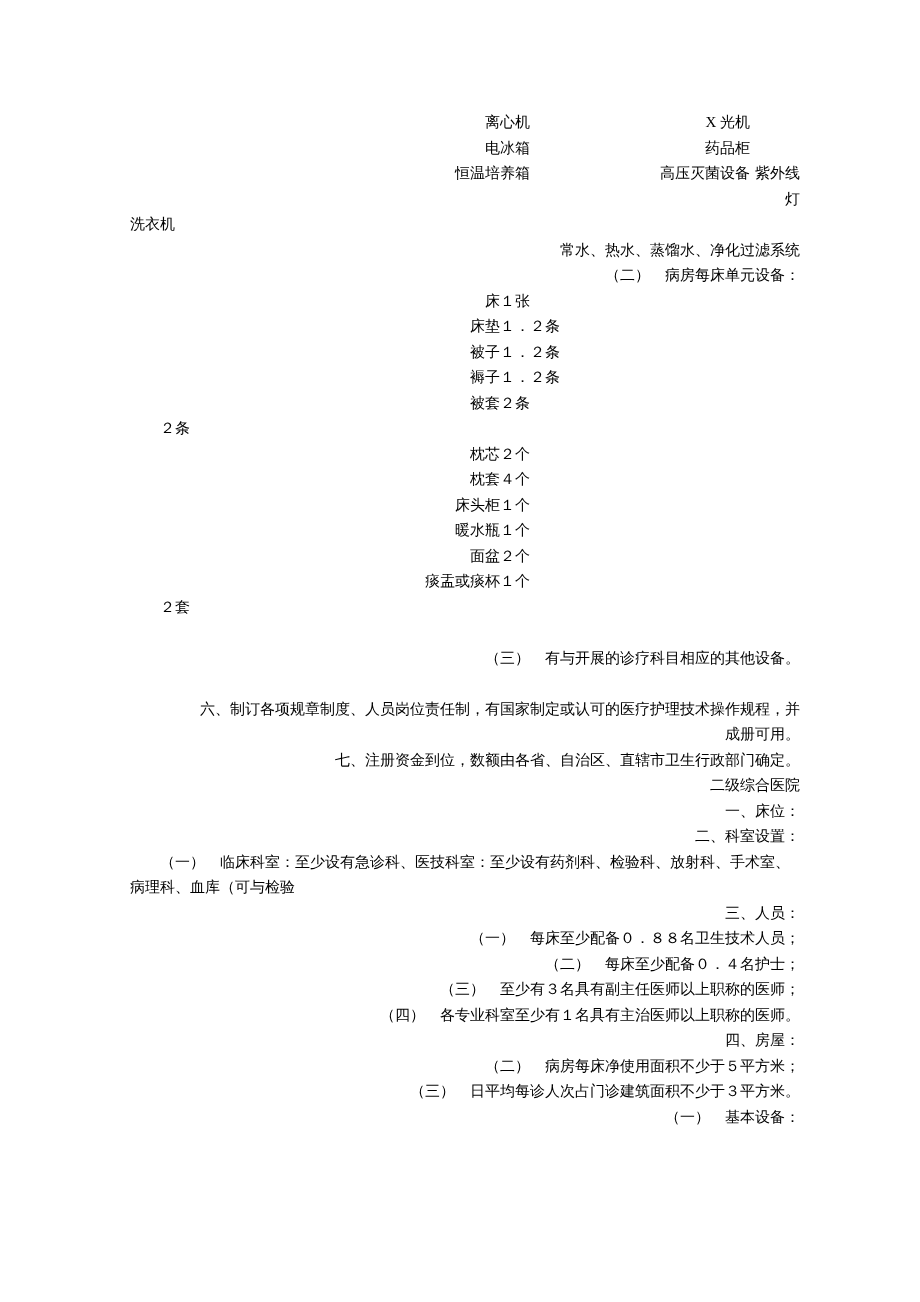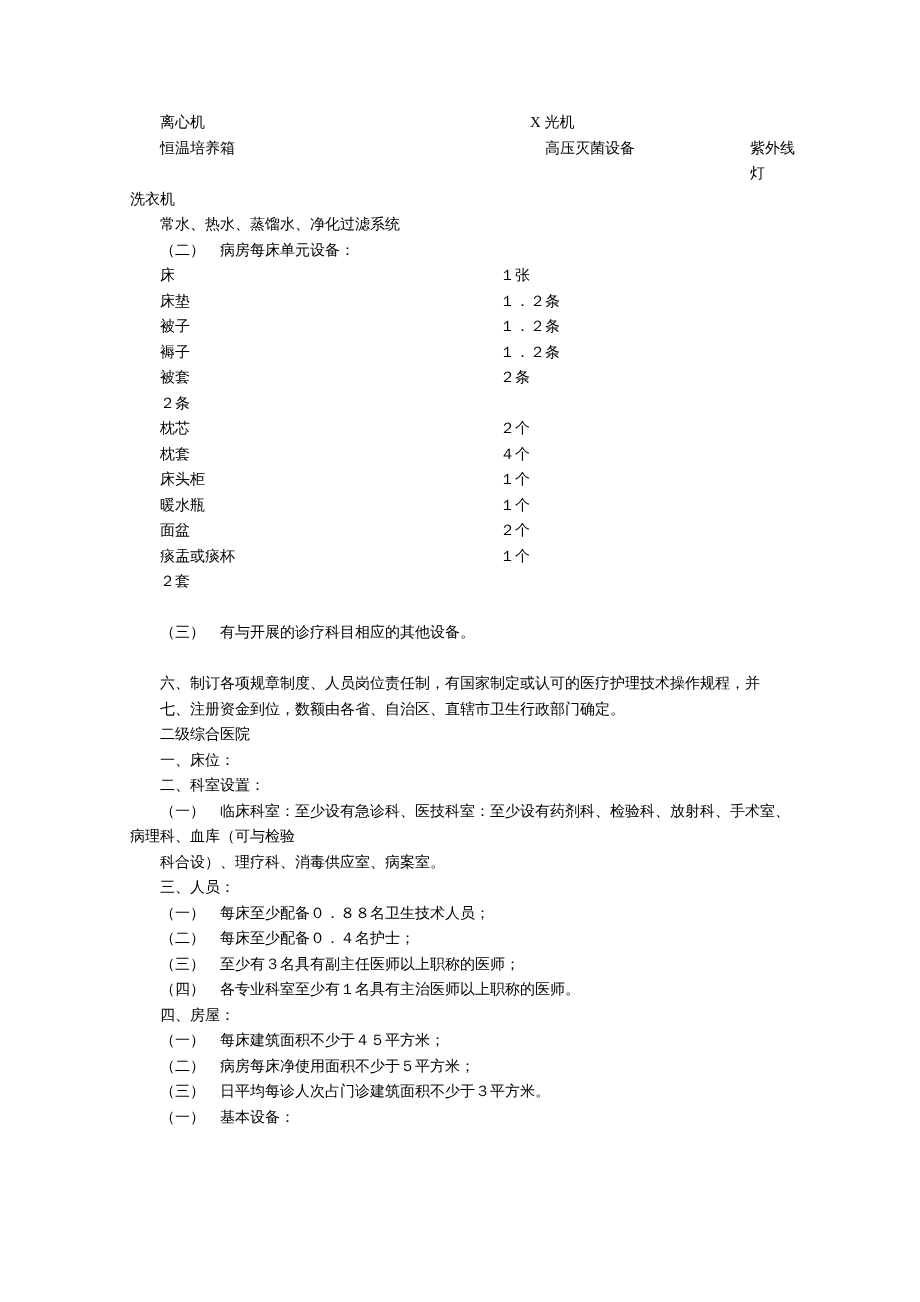--- a/index.html
+++ b/index.html
@@ -8,20 +8,21 @@
       line-height: 1.7;
       color: #000;
       background: #fff;
       margin: 0;
       padding: 110px 120px 60px 130px;
       width: 920px;
       box-sizing: border-box;
     }
     .indent {
       padding-left: 2em;
+      text-align: right;
     }
     .row {
       display: flex;
     }
     .col-a {
       width: 370px;
       flex-shrink: 0;
     }
     .col-b {
       width: 220px;
@@ -42,20 +43,25 @@
     }
   </style>
 </head>
 <body>
 
 <div>
 
   <div class="row indent">
     <div class="col-a">离心机</div>
     <div class="col-b">X 光机</div>
+    <div></div>
+  </div>
+  <div class="row indent">
+    <div class="col-a">电冰箱</div>
+    <div class="col-b">药品柜</div>
     <div></div>
   </div>
   <div class="row indent">
     <div class="col-a">恒温培养箱</div>
     <div class="col-b">　高压灭菌设备</div>
     <div>紫外线灯</div>
   </div>
 
   <div class="no-indent">洗衣机</div>
   <div class="indent">常水、热水、蒸馏水、净化过滤系统</div>
@@ -110,36 +116,35 @@
       <div>１个</div>
     </div>
   <div class="list-row indent">
       <div>２套</div>
     </div>
 
   <div class="blank"></div>
   <div class="indent">（三）　有与开展的诊疗科目相应的其他设备。</div>
   <div class="blank"></div>
 
-  <div style="text-indent:2em;">六、制订各项规章制度、人员岗位责任制，有国家制定或认可的医疗护理技术操作规程，并</div>
+  <div style="text-indent:2em;text-align:right;">六、制订各项规章制度、人员岗位责任制，有国家制定或认可的医疗护理技术操作规程，并</div>
+  <div class="indent">成册可用。</div>
   <div class="indent">七、注册资金到位，数额由各省、自治区、直辖市卫生行政部门确定。</div>
   <div class="indent">二级综合医院</div>
 
   <div class="indent">一、床位：</div>
 
   <div class="indent">二、科室设置：</div>
   <div style="text-indent:2em;">（一）　临床科室：至少设有急诊科、医技科室：至少设有药剂科、检验科、放射科、手术室、病理科、血库（可与检验</div>
-  <div class="indent">科合设）、理疗科、消毒供应室、病案室。</div>
 
   <div class="indent">三、人员：</div>
   <div class="indent">（一）　每床至少配备０．８８名卫生技术人员；</div>
   <div class="indent">（二）　每床至少配备０．４名护士；</div>
   <div class="indent">（三）　至少有３名具有副主任医师以上职称的医师；</div>
   <div class="indent">（四）　各专业科室至少有１名具有主治医师以上职称的医师。</div>
 
   <div class="indent">四、房屋：</div>
-  <div class="indent">（一）　每床建筑面积不少于４５平方米；</div>
   <div class="indent">（二）　病房每床净使用面积不少于５平方米；</div>
   <div class="indent">（三）　日平均每诊人次占门诊建筑面积不少于３平方米。</div>
 
   <div class="indent">（一）　基本设备：</div>
 
 </div>
 
 </body></html>

